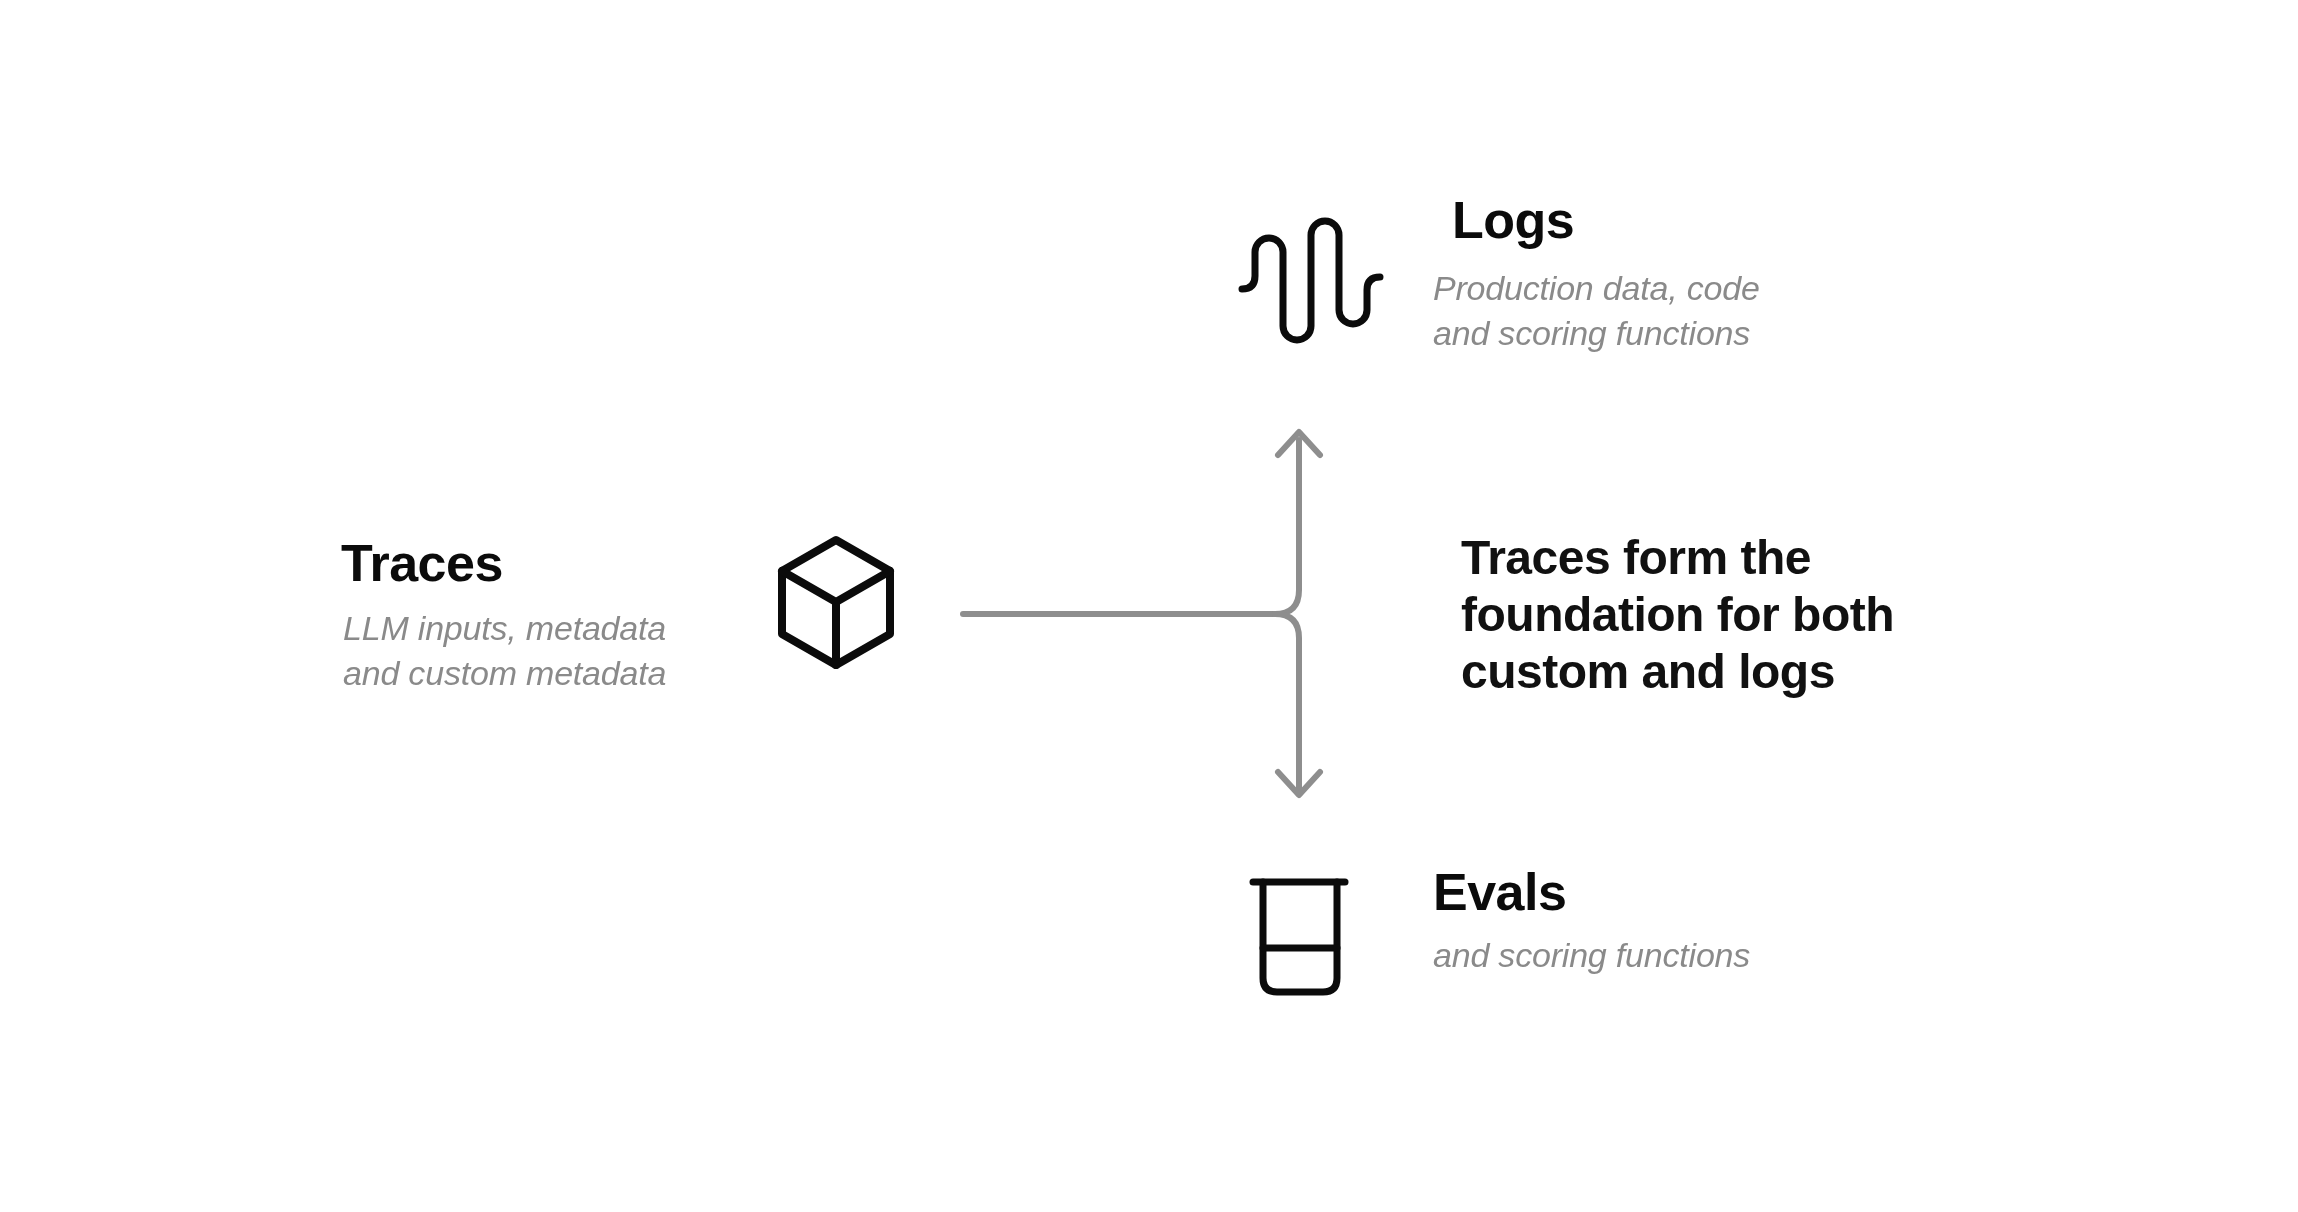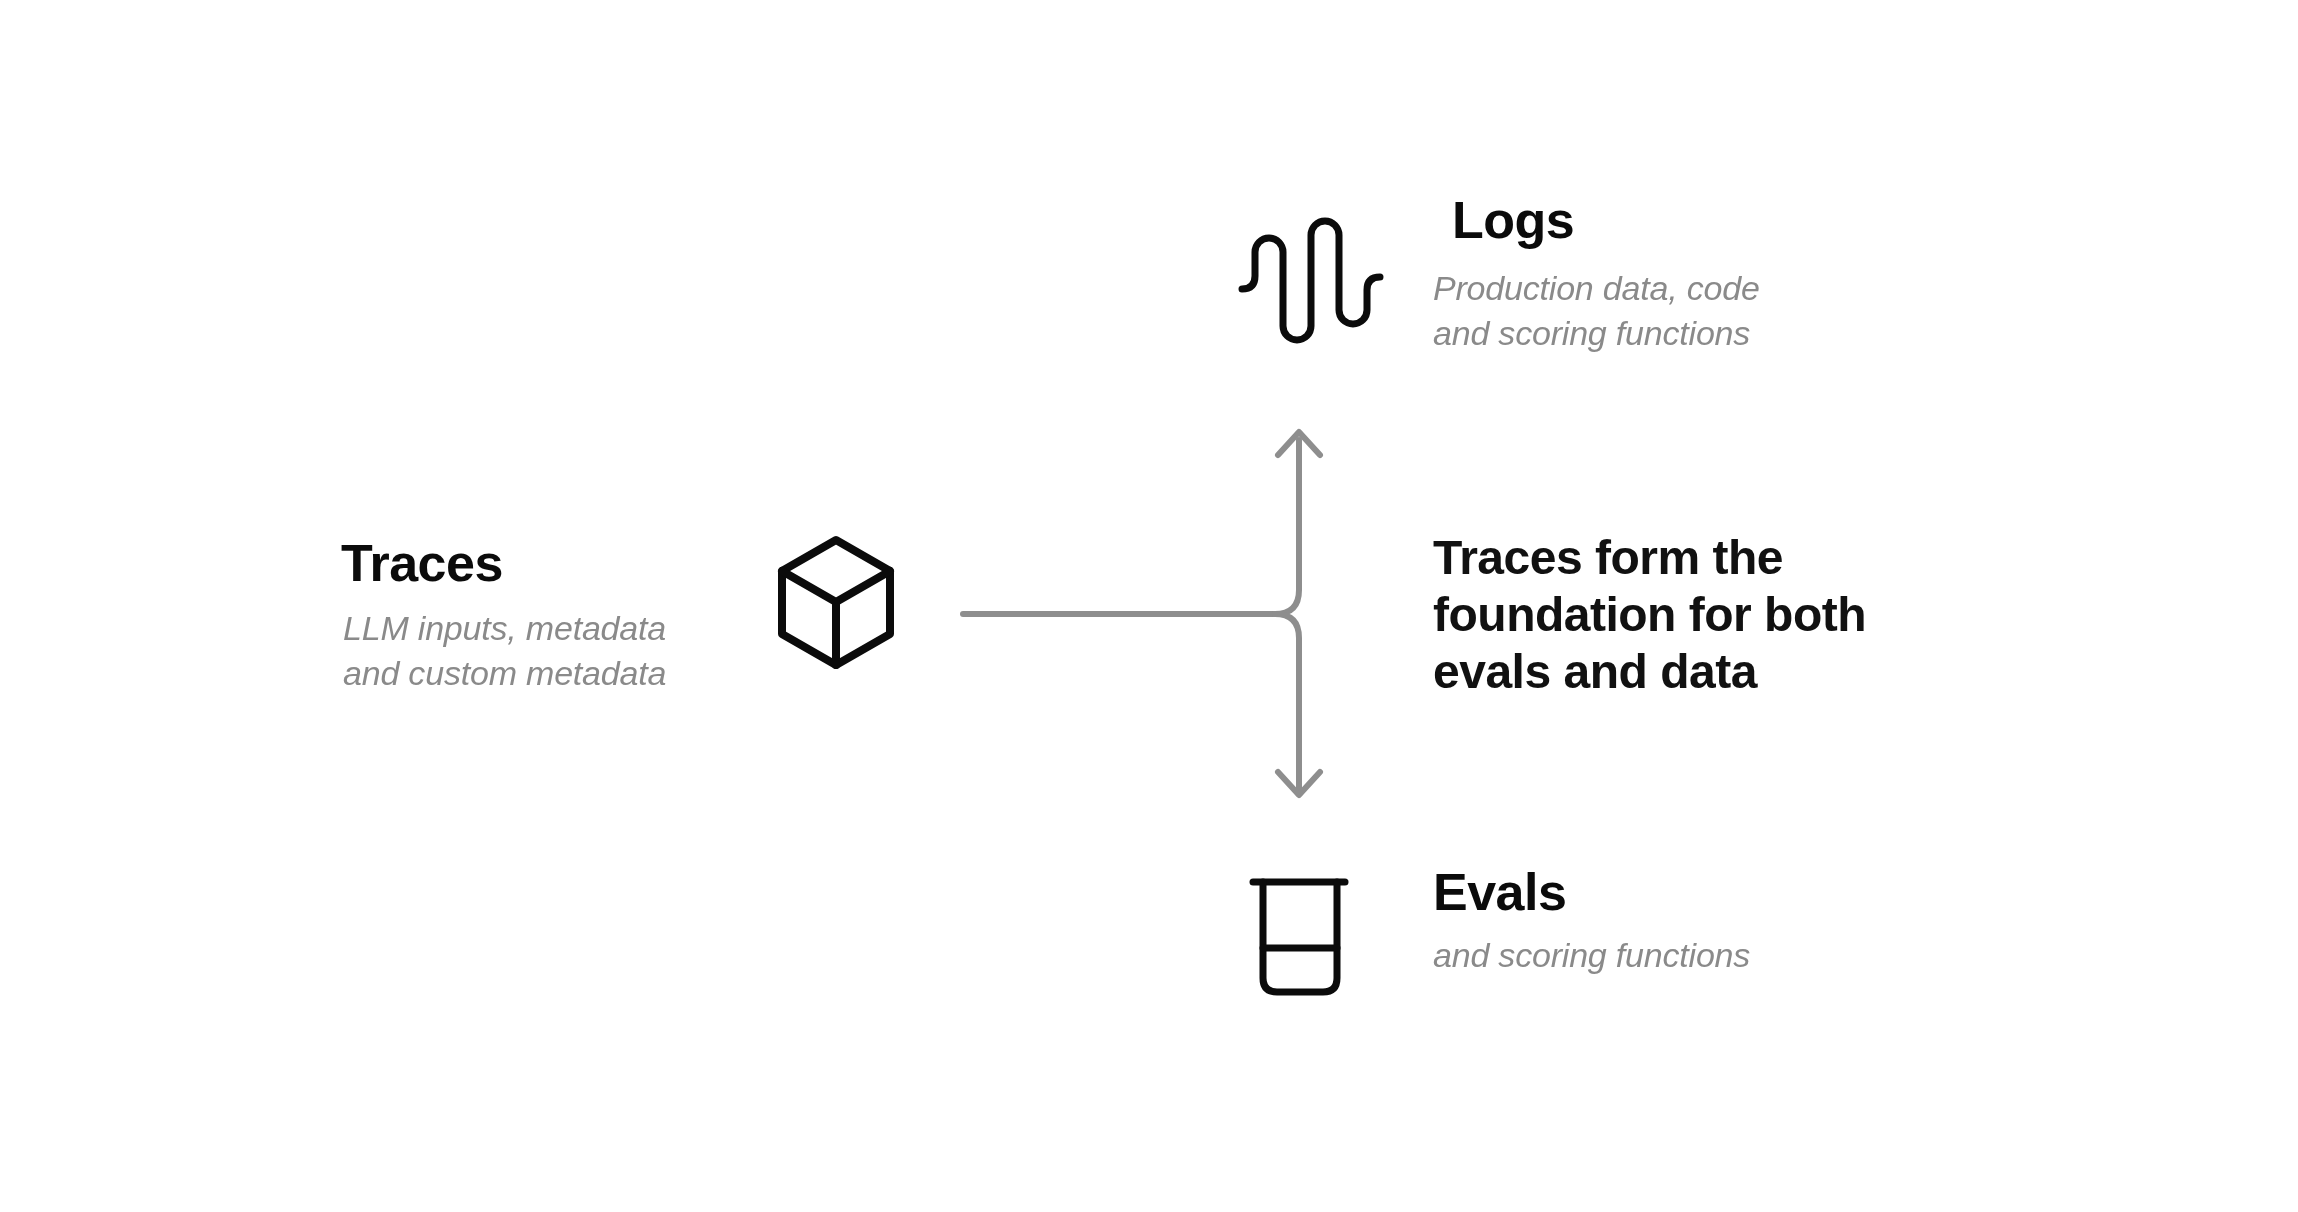--- a/index.html
+++ b/index.html
@@ -34,20 +34,21 @@
     white-space: nowrap;
     font-style: italic;
   }
   .annotation {
     font-size: 48px;
     font-weight: 600;
     line-height: 57px;
     color: #111111;
     letter-spacing: -0.5px;
     white-space: nowrap;
+    margin-left: 28px;
   }
   svg { display: block; }
 </style>
 </head>
 <body>
 
 <div class="canvas">
 
   <div class="abs node-title" style="left:341px; top:535px;">Traces</div>
   <div class="abs node-sub" style="left:343px; top:606px;">
@@ -78,21 +79,21 @@
   </svg>
   <div class="abs node-title" style="left:1452px; top:192px;">Logs</div>
   <div class="abs node-sub" style="left:1433px; top:266px;">
     <div>Production data, code</div>
     <div>and scoring functions</div>
   </div>
 
   <div class="abs annotation" style="left:1433px; top:529px;">
     <div>Traces form the</div>
     <div>foundation for both</div>
-    <div>evals and data</div>
+    <div>custom and logs</div>
   </div>
 
   <svg class="abs" style="left:1249px; top:878px;" width="100" height="122" viewBox="0 0 100 122" aria-hidden="true">
     <g fill="none" stroke="#0b0b0b" stroke-width="7" stroke-linecap="round" stroke-linejoin="round">
       <path d="M4 4 H96"></path>
       <path d="M14 4 V100 Q14 114 28 114 H74 Q88 114 88 100 V4"></path>
       <path d="M14 70 H88"></path>
     </g>
   </svg>
   <div class="abs node-title" style="left:1433px; top:864px;">Evals</div>

